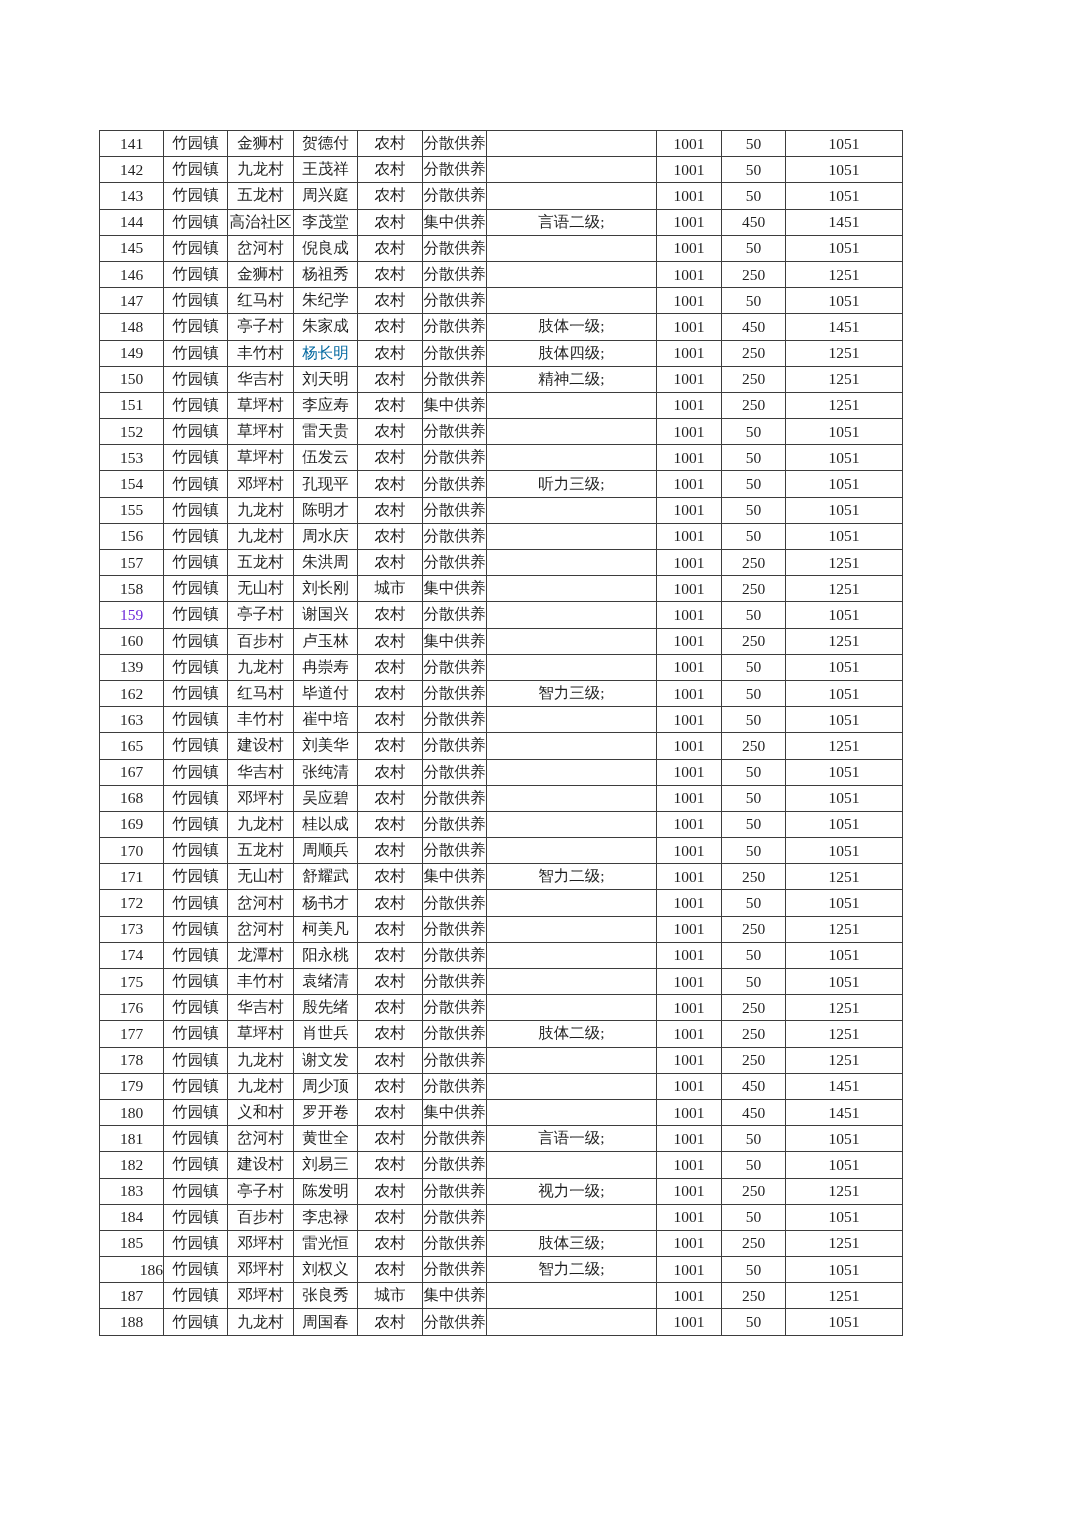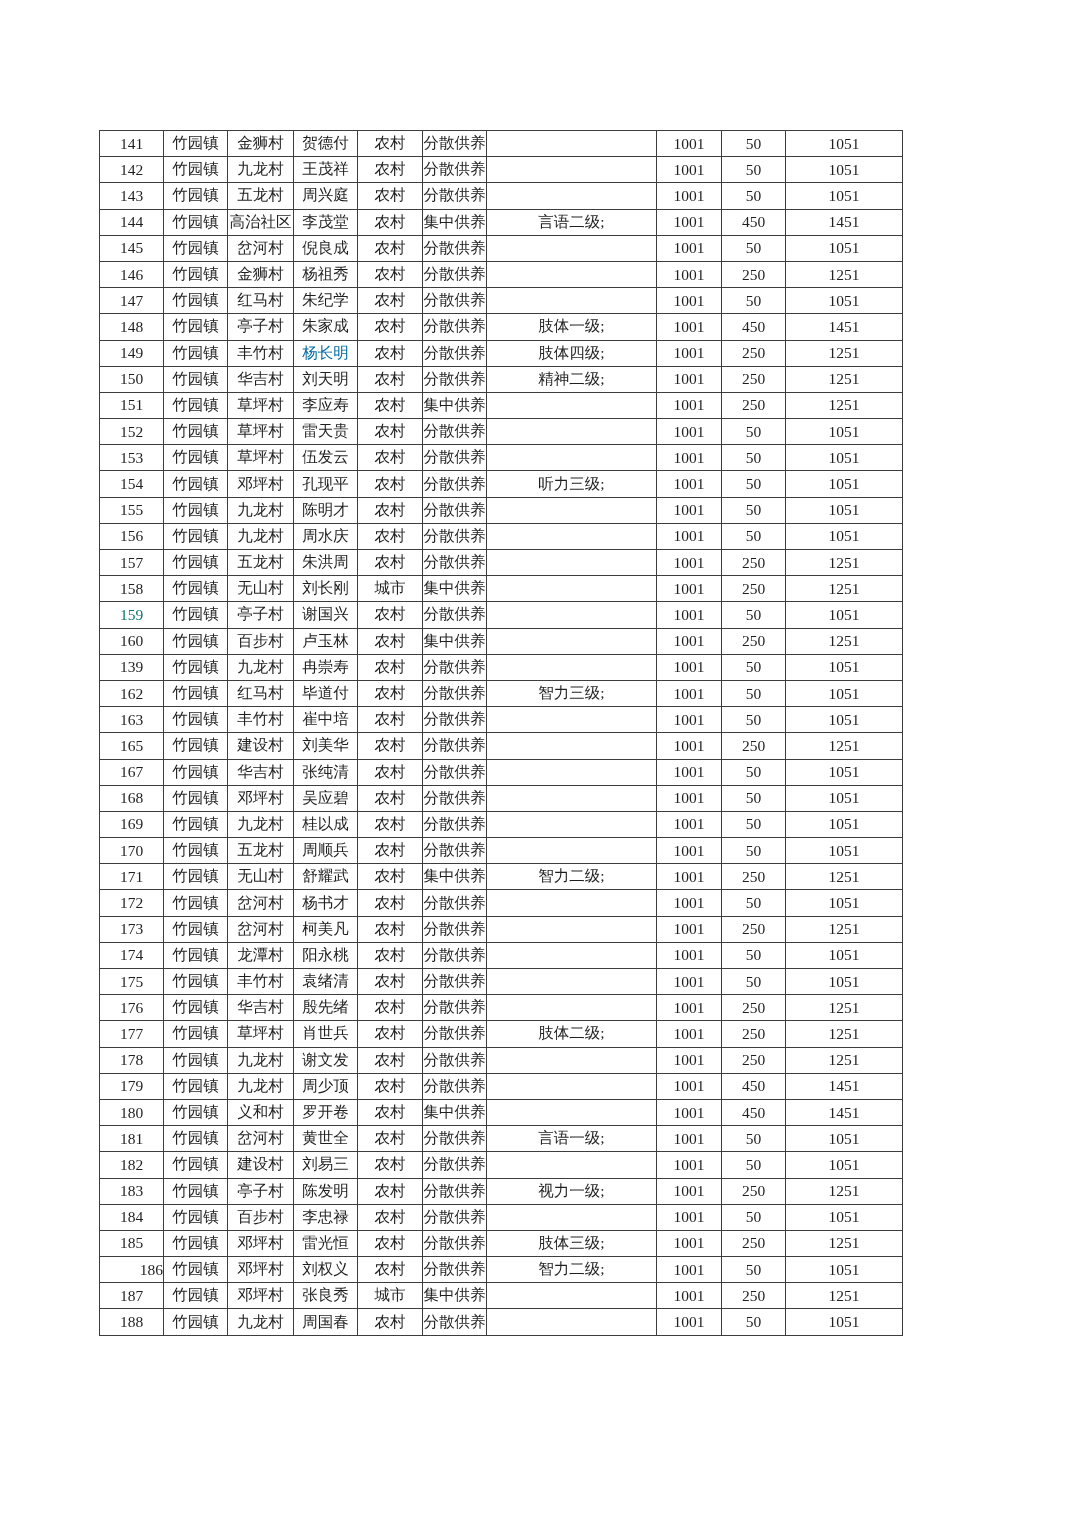--- a/index.html
+++ b/index.html
@@ -269,21 +269,21 @@
             <td style="border-color: rgb(61, 61, 61); color: rgb(31, 31, 31);">无山村</td>
             <td style="border-color: rgb(61, 61, 61); color: rgb(31, 31, 31);">刘长刚</td>
             <td style="border-color: rgb(61, 61, 61); color: rgb(31, 31, 31);">城市</td>
             <td style="border-color: rgb(61, 61, 61); color: rgb(31, 31, 31);">集中供养</td>
             <td style="border-color: rgb(61, 61, 61); color: rgb(31, 31, 31);"></td>
             <td style="border-color: rgb(61, 61, 61); color: rgb(31, 31, 31);">1001</td>
             <td style="border-color: rgb(61, 61, 61); color: rgb(31, 31, 31);">250</td>
             <td style="border-color: rgb(61, 61, 61); color: rgb(31, 31, 31);">1251</td>
           </tr>
           <tr>
-            <td style="border-color: rgb(61, 61, 61); color: #0f766e;">159</td>
+            <td style="border-color: rgb(61, 61, 61); color: #6d28d9;">159</td>
             <td style="border-color: rgb(61, 61, 61); color: rgb(31, 31, 31);">竹园镇</td>
             <td style="border-color: rgb(61, 61, 61); color: rgb(31, 31, 31);">亭子村</td>
             <td style="border-color: rgb(61, 61, 61); color: rgb(31, 31, 31);">谢国兴</td>
             <td style="border-color: rgb(61, 61, 61); color: rgb(31, 31, 31);">农村</td>
             <td style="border-color: rgb(61, 61, 61); color: rgb(31, 31, 31);">分散供养</td>
             <td style="border-color: rgb(61, 61, 61); color: rgb(31, 31, 31);"></td>
             <td style="border-color: rgb(61, 61, 61); color: rgb(31, 31, 31);">1001</td>
             <td style="border-color: rgb(61, 61, 61); color: rgb(31, 31, 31);">50</td>
             <td style="border-color: rgb(61, 61, 61); color: rgb(31, 31, 31);">1051</td>
           </tr>

